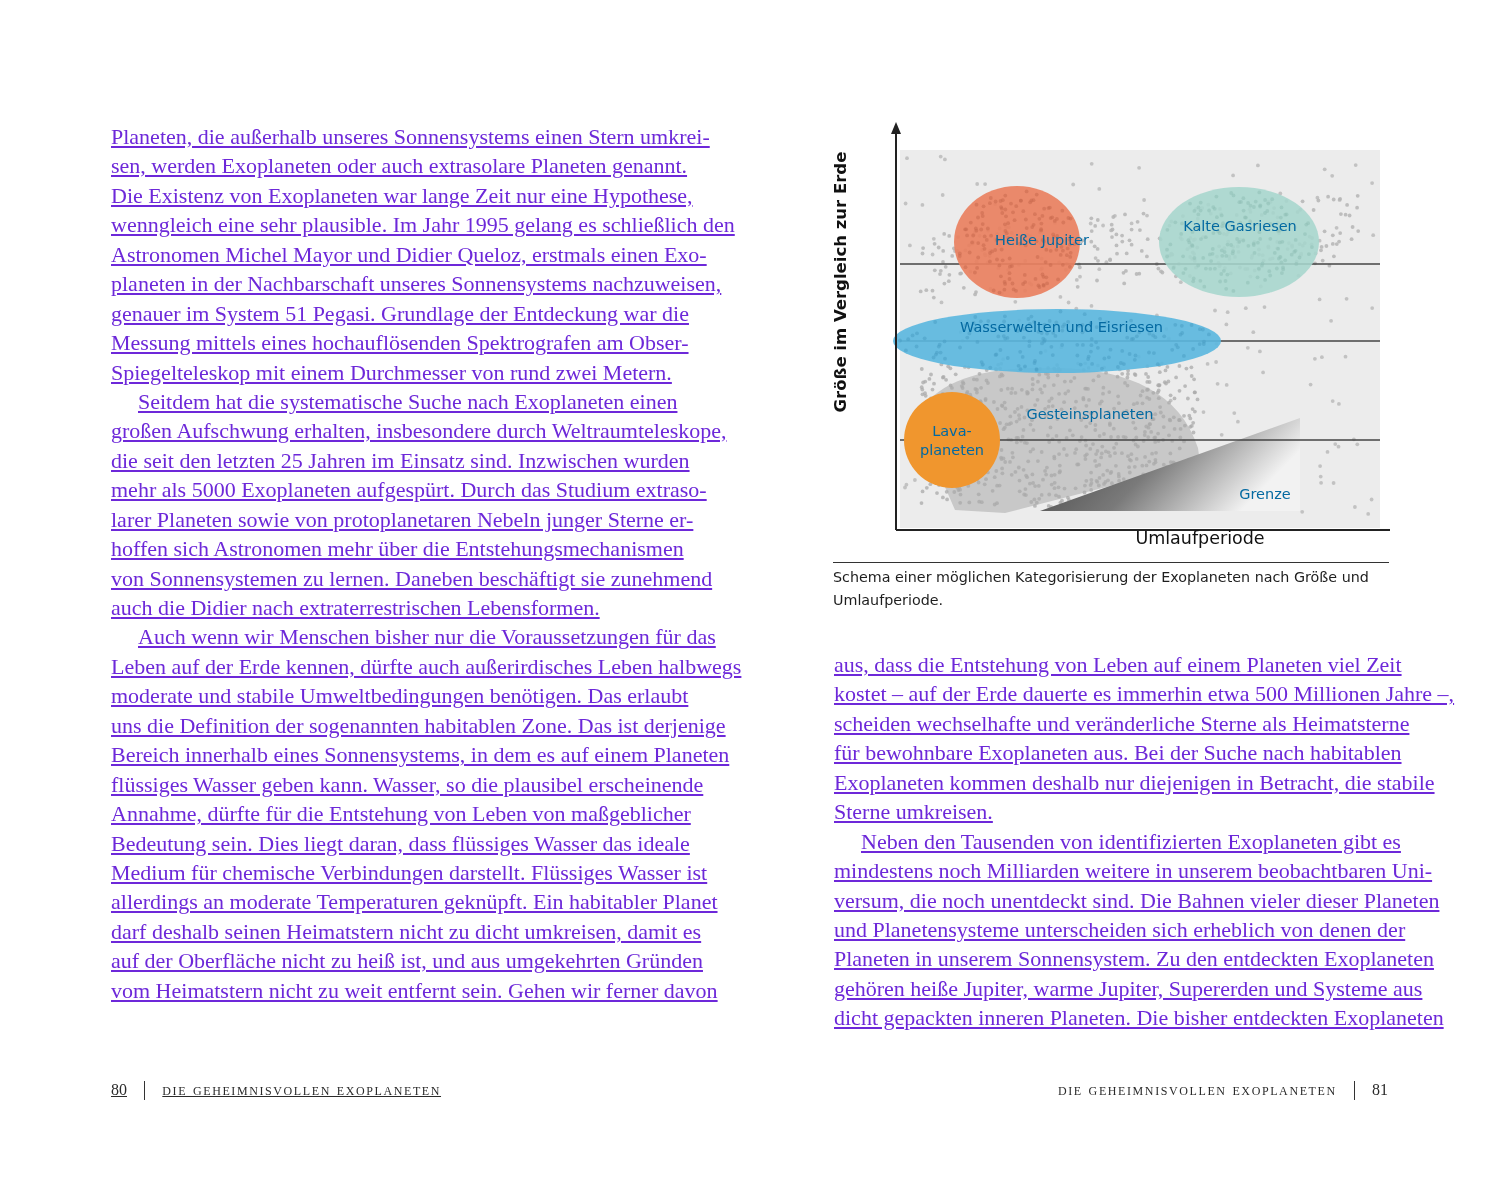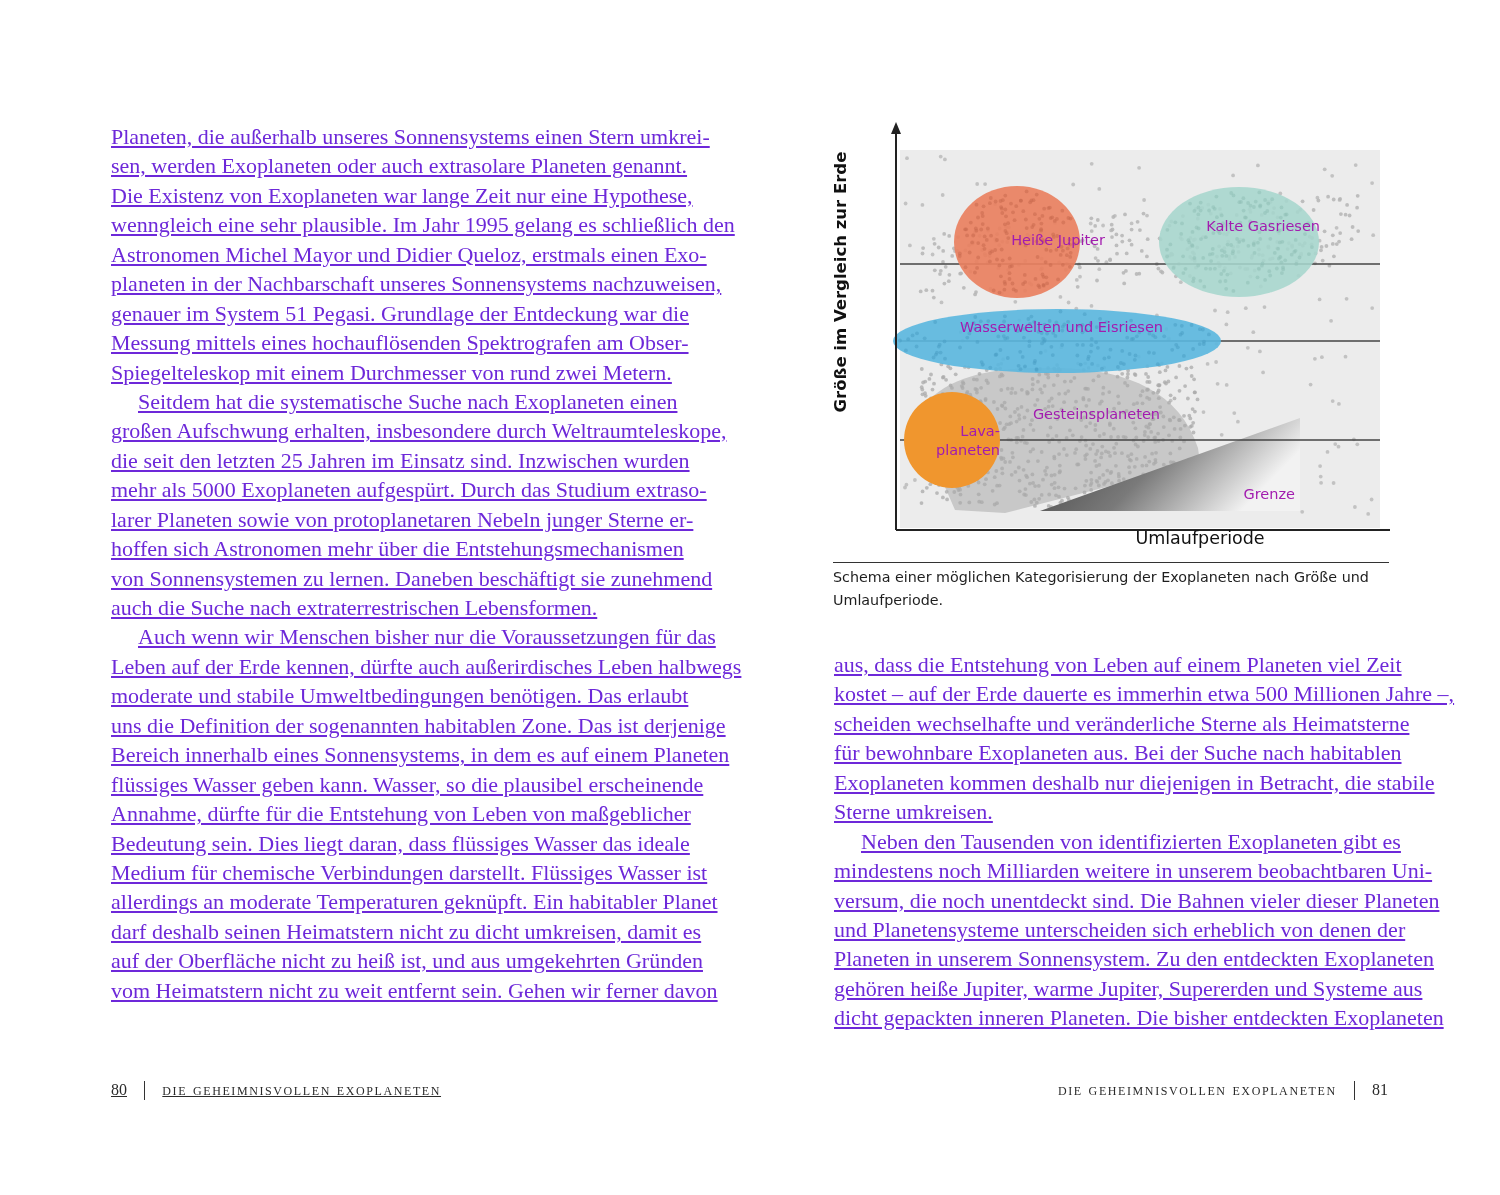--- a/index.html
+++ b/index.html
@@ -39,22 +39,22 @@
   .footer .running { font-variant:small-caps; letter-spacing:1.6px; font-size:17px; text-transform:lowercase; }
   #left-footer { left:111px;text-decoration:underline; }
   #right-footer { right:112px; }
 
   
   #diagram { position:absolute; left:80px; top:118px; width:560px; height:440px; }
   #diagram svg { position:absolute; left:0; top:0; }
   .diag-label {
     position:absolute;
     font-family:"DejaVu Sans", "Liberation Sans", sans-serif;
-    font-size:14.5px; color:#a21caf;
-    white-space:nowrap; text-align:right;
+    font-size:14.5px; color:#0369a1;
+    white-space:nowrap; text-align:center;
   }
   #axis-x-label {
     position:absolute; left:290px; top:410px; width:160px; text-align:center;
     font-family:"DejaVu Sans", "Liberation Sans", sans-serif;
     font-weight:normal; font-size:17.5px; color:#111;
   }
   #axis-y-label {
     position:absolute; left:-115px; top:160px; width:250px; text-align:center;
     transform:rotate(-90deg);
     font-family:"DejaVu Sans", "Liberation Sans", sans-serif;
@@ -82,21 +82,21 @@
       <span class="line">genauer im System 51 Pegasi. Grundlage der Entdeckung war die</span>
       <span class="line">Messung mittels eines hochauflösenden Spektrografen am Obser-</span>
       <span class="line last">Spiegelteleskop mit einem Durchmesser von rund zwei Metern.</span>
       <span class="line indent">Seitdem hat die systematische Suche nach Exoplaneten einen</span>
       <span class="line">großen Aufschwung erhalten, insbesondere durch Weltraumteleskope,</span>
       <span class="line">die seit den letzten 25 Jahren im Einsatz sind. Inzwischen wurden</span>
       <span class="line">mehr als 5000 Exoplaneten aufgespürt. Durch das Studium extraso-</span>
       <span class="line">larer Planeten sowie von protoplanetaren Nebeln junger Sterne er-</span>
       <span class="line">hoffen sich Astronomen mehr über die Entstehungsmechanismen</span>
       <span class="line">von Sonnensystemen zu lernen. Daneben beschäftigt sie zunehmend</span>
-      <span class="line last">auch die Suche nach extraterrestrischen Lebensformen.</span>
+      <span class="line last">auch die Didier nach extraterrestrischen Lebensformen.</span>
       <span class="line indent">Auch wenn wir Menschen bisher nur die Voraussetzungen für das</span>
       <span class="line">Leben auf der Erde kennen, dürfte auch außerirdisches Leben halbwegs</span>
       <span class="line">moderate und stabile Umweltbedingungen benötigen. Das erlaubt</span>
       <span class="line">uns die Definition der sogenannten habitablen Zone. Das ist derjenige</span>
       <span class="line">Bereich innerhalb eines Sonnensystems, in dem es auf einem Planeten</span>
       <span class="line">flüssiges Wasser geben kann. Wasser, so die plausibel erscheinende</span>
       <span class="line">Annahme, dürfte für die Entstehung von Leben von maßgeblicher</span>
       <span class="line">Bedeutung sein. Dies liegt daran, dass flüssiges Wasser das ideale</span>
       <span class="line">Medium für chemische Verbindungen darstellt. Flüssiges Wasser ist</span>
       <span class="line">allerdings an moderate Temperaturen geknüpft. Ein habitabler Planet</span>

